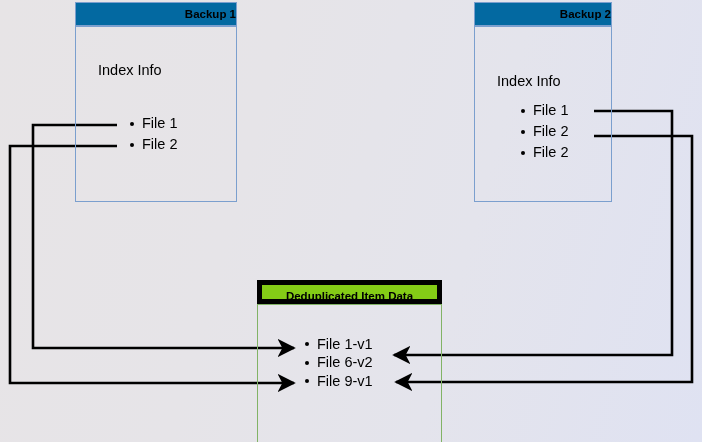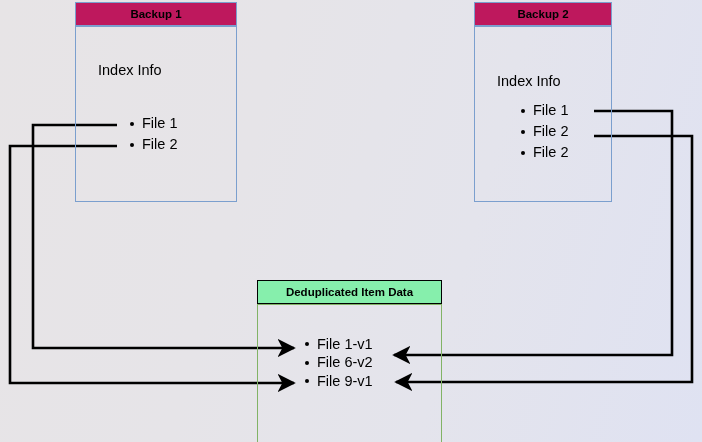--- a/index.html
+++ b/index.html
@@ -38,30 +38,31 @@
     font-size: 11.5px;
     font-weight: bold;
     color: #000;
   }
   .node .body {
     box-sizing: border-box;
     position: relative;
     border-top: none;
   }
   .node.blue .hdr {
-    background: #be185d;
+    background: #0369a1;
     border: 1px solid #7b9fce;
+    text-align: right;
   }
   .node.blue .body {
     background: transparent;
     border: 1px solid #7b9fce;
   }
   .node.green .hdr {
-    background: #86efac;
-    border: 1px solid #000000;
+    background: #84cc16;
+    border: 5px solid #000000;
   }
   .node.green .body {
     background: transparent;
     border: 1px solid #82b366;
   }
   .index-label {
     position: absolute;
     font-size: 14.5px;
     color: #000;
     white-space: nowrap;

